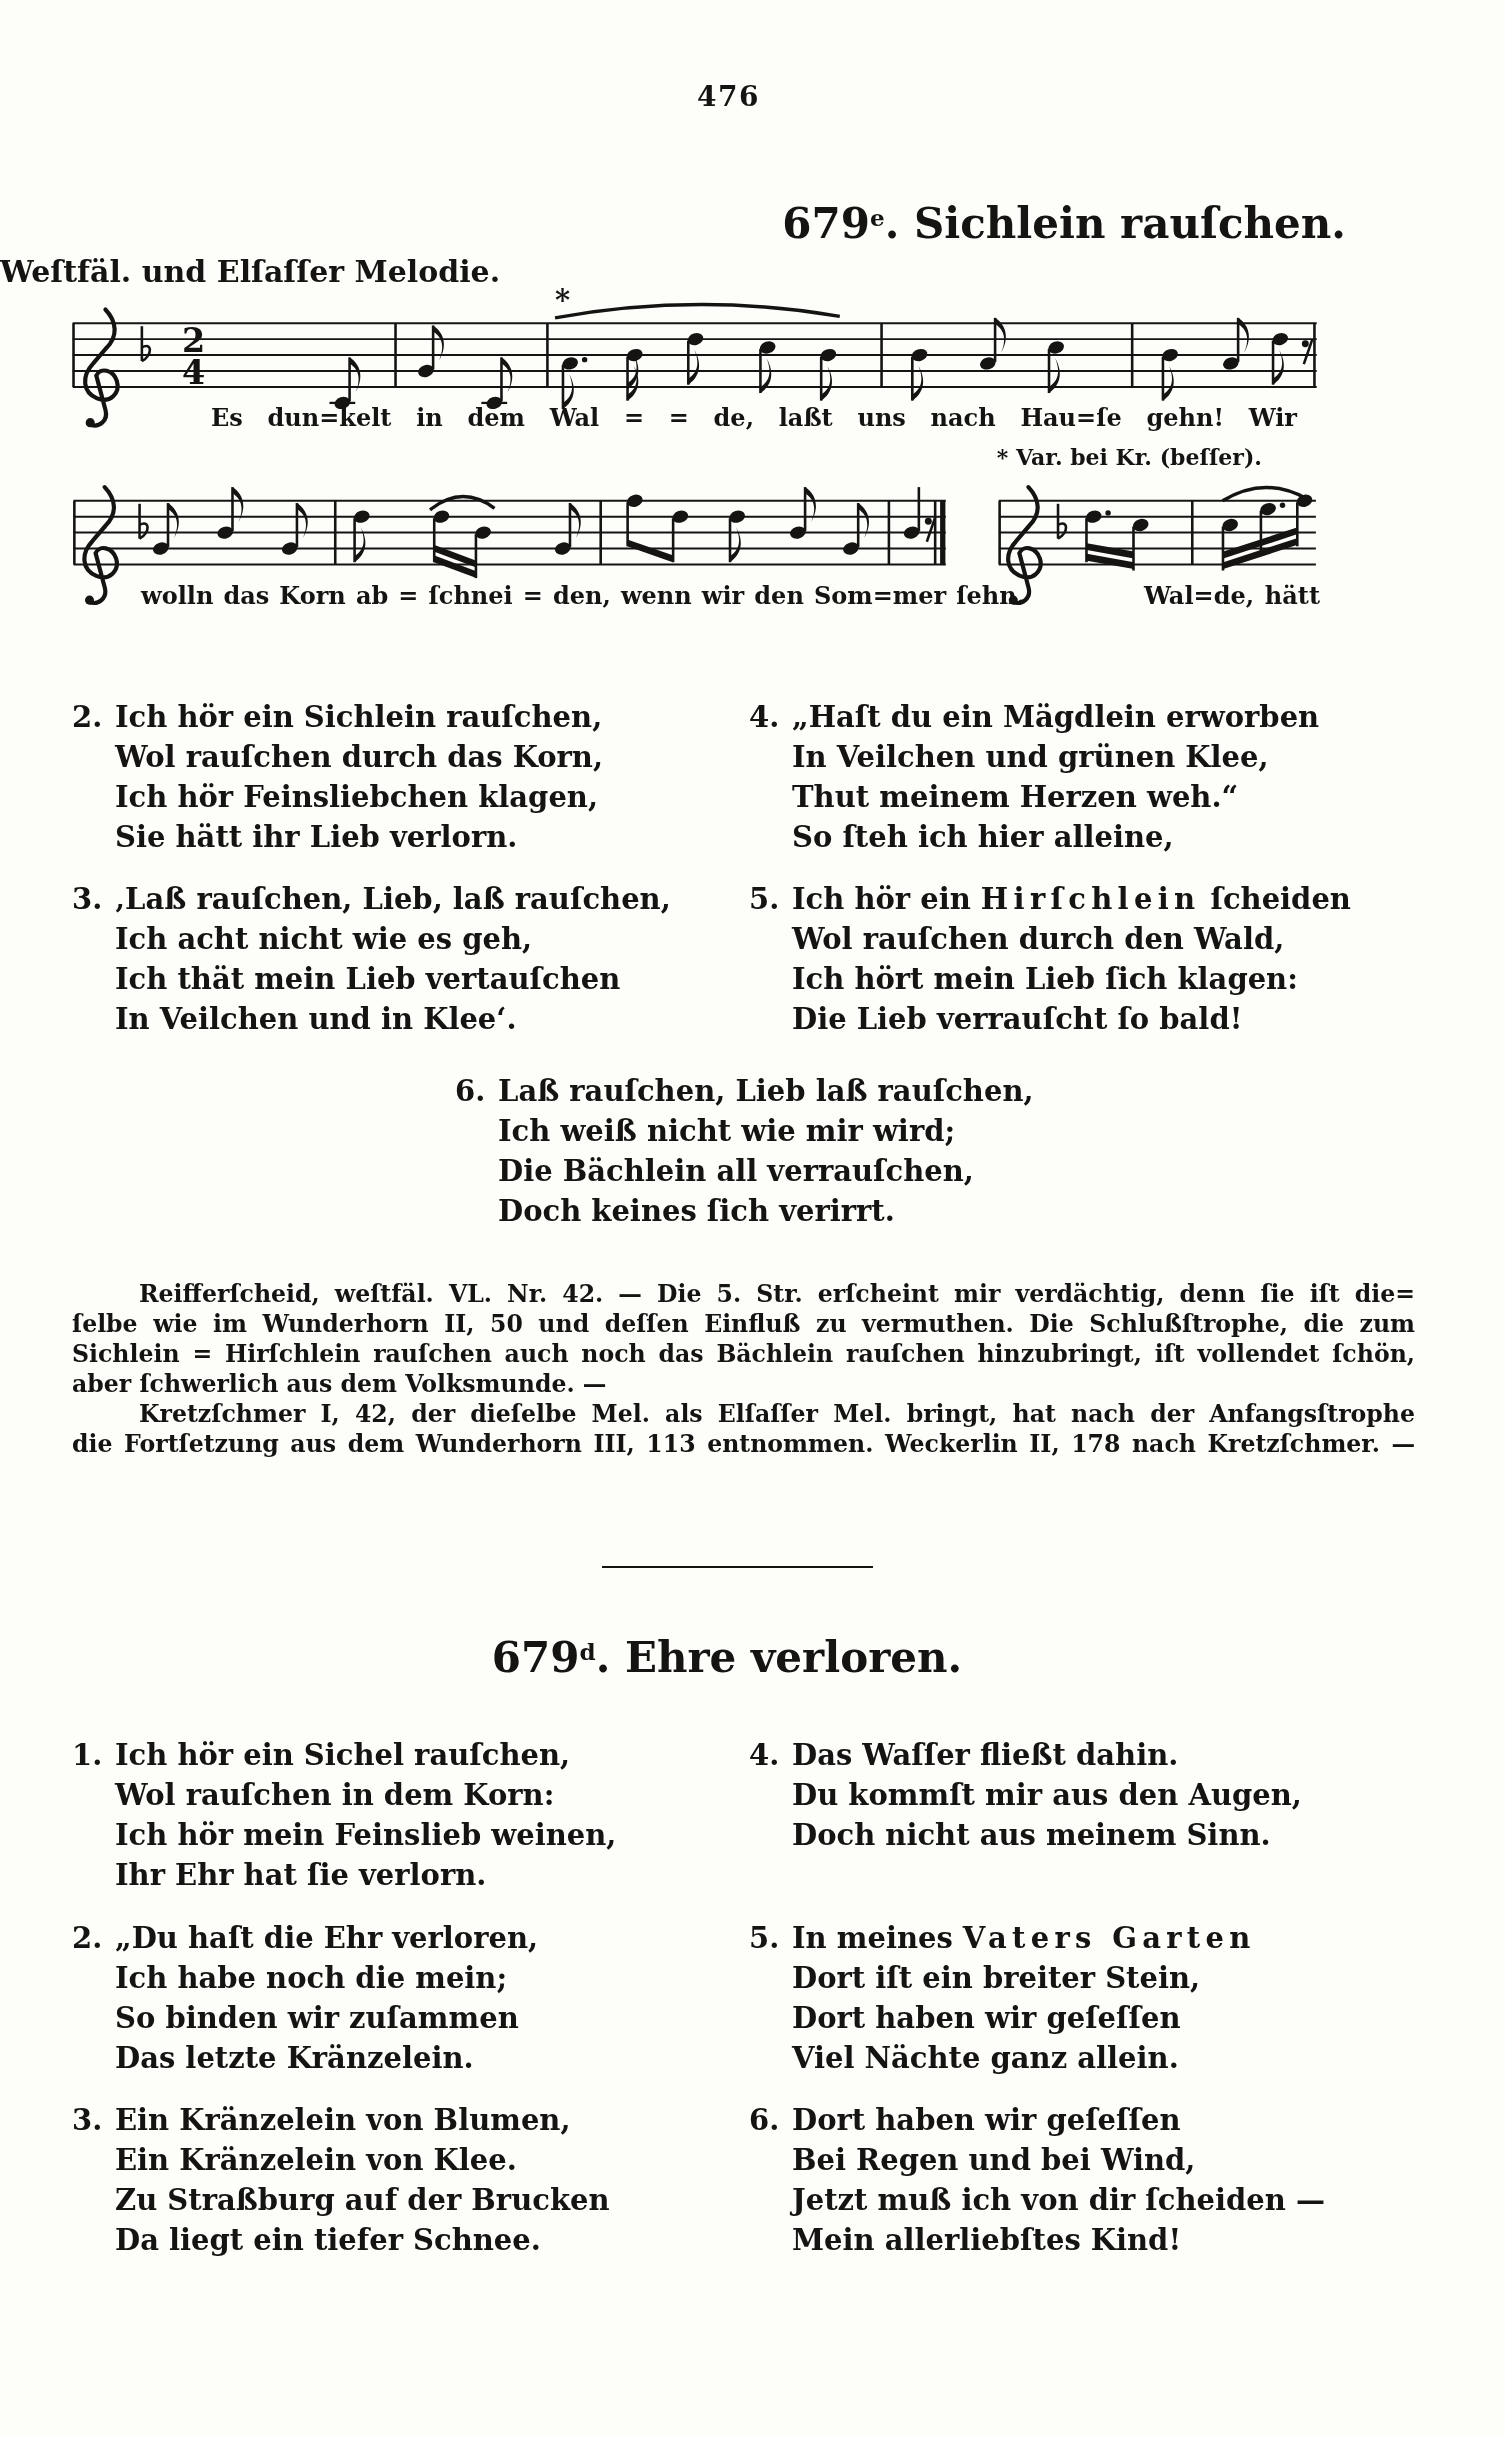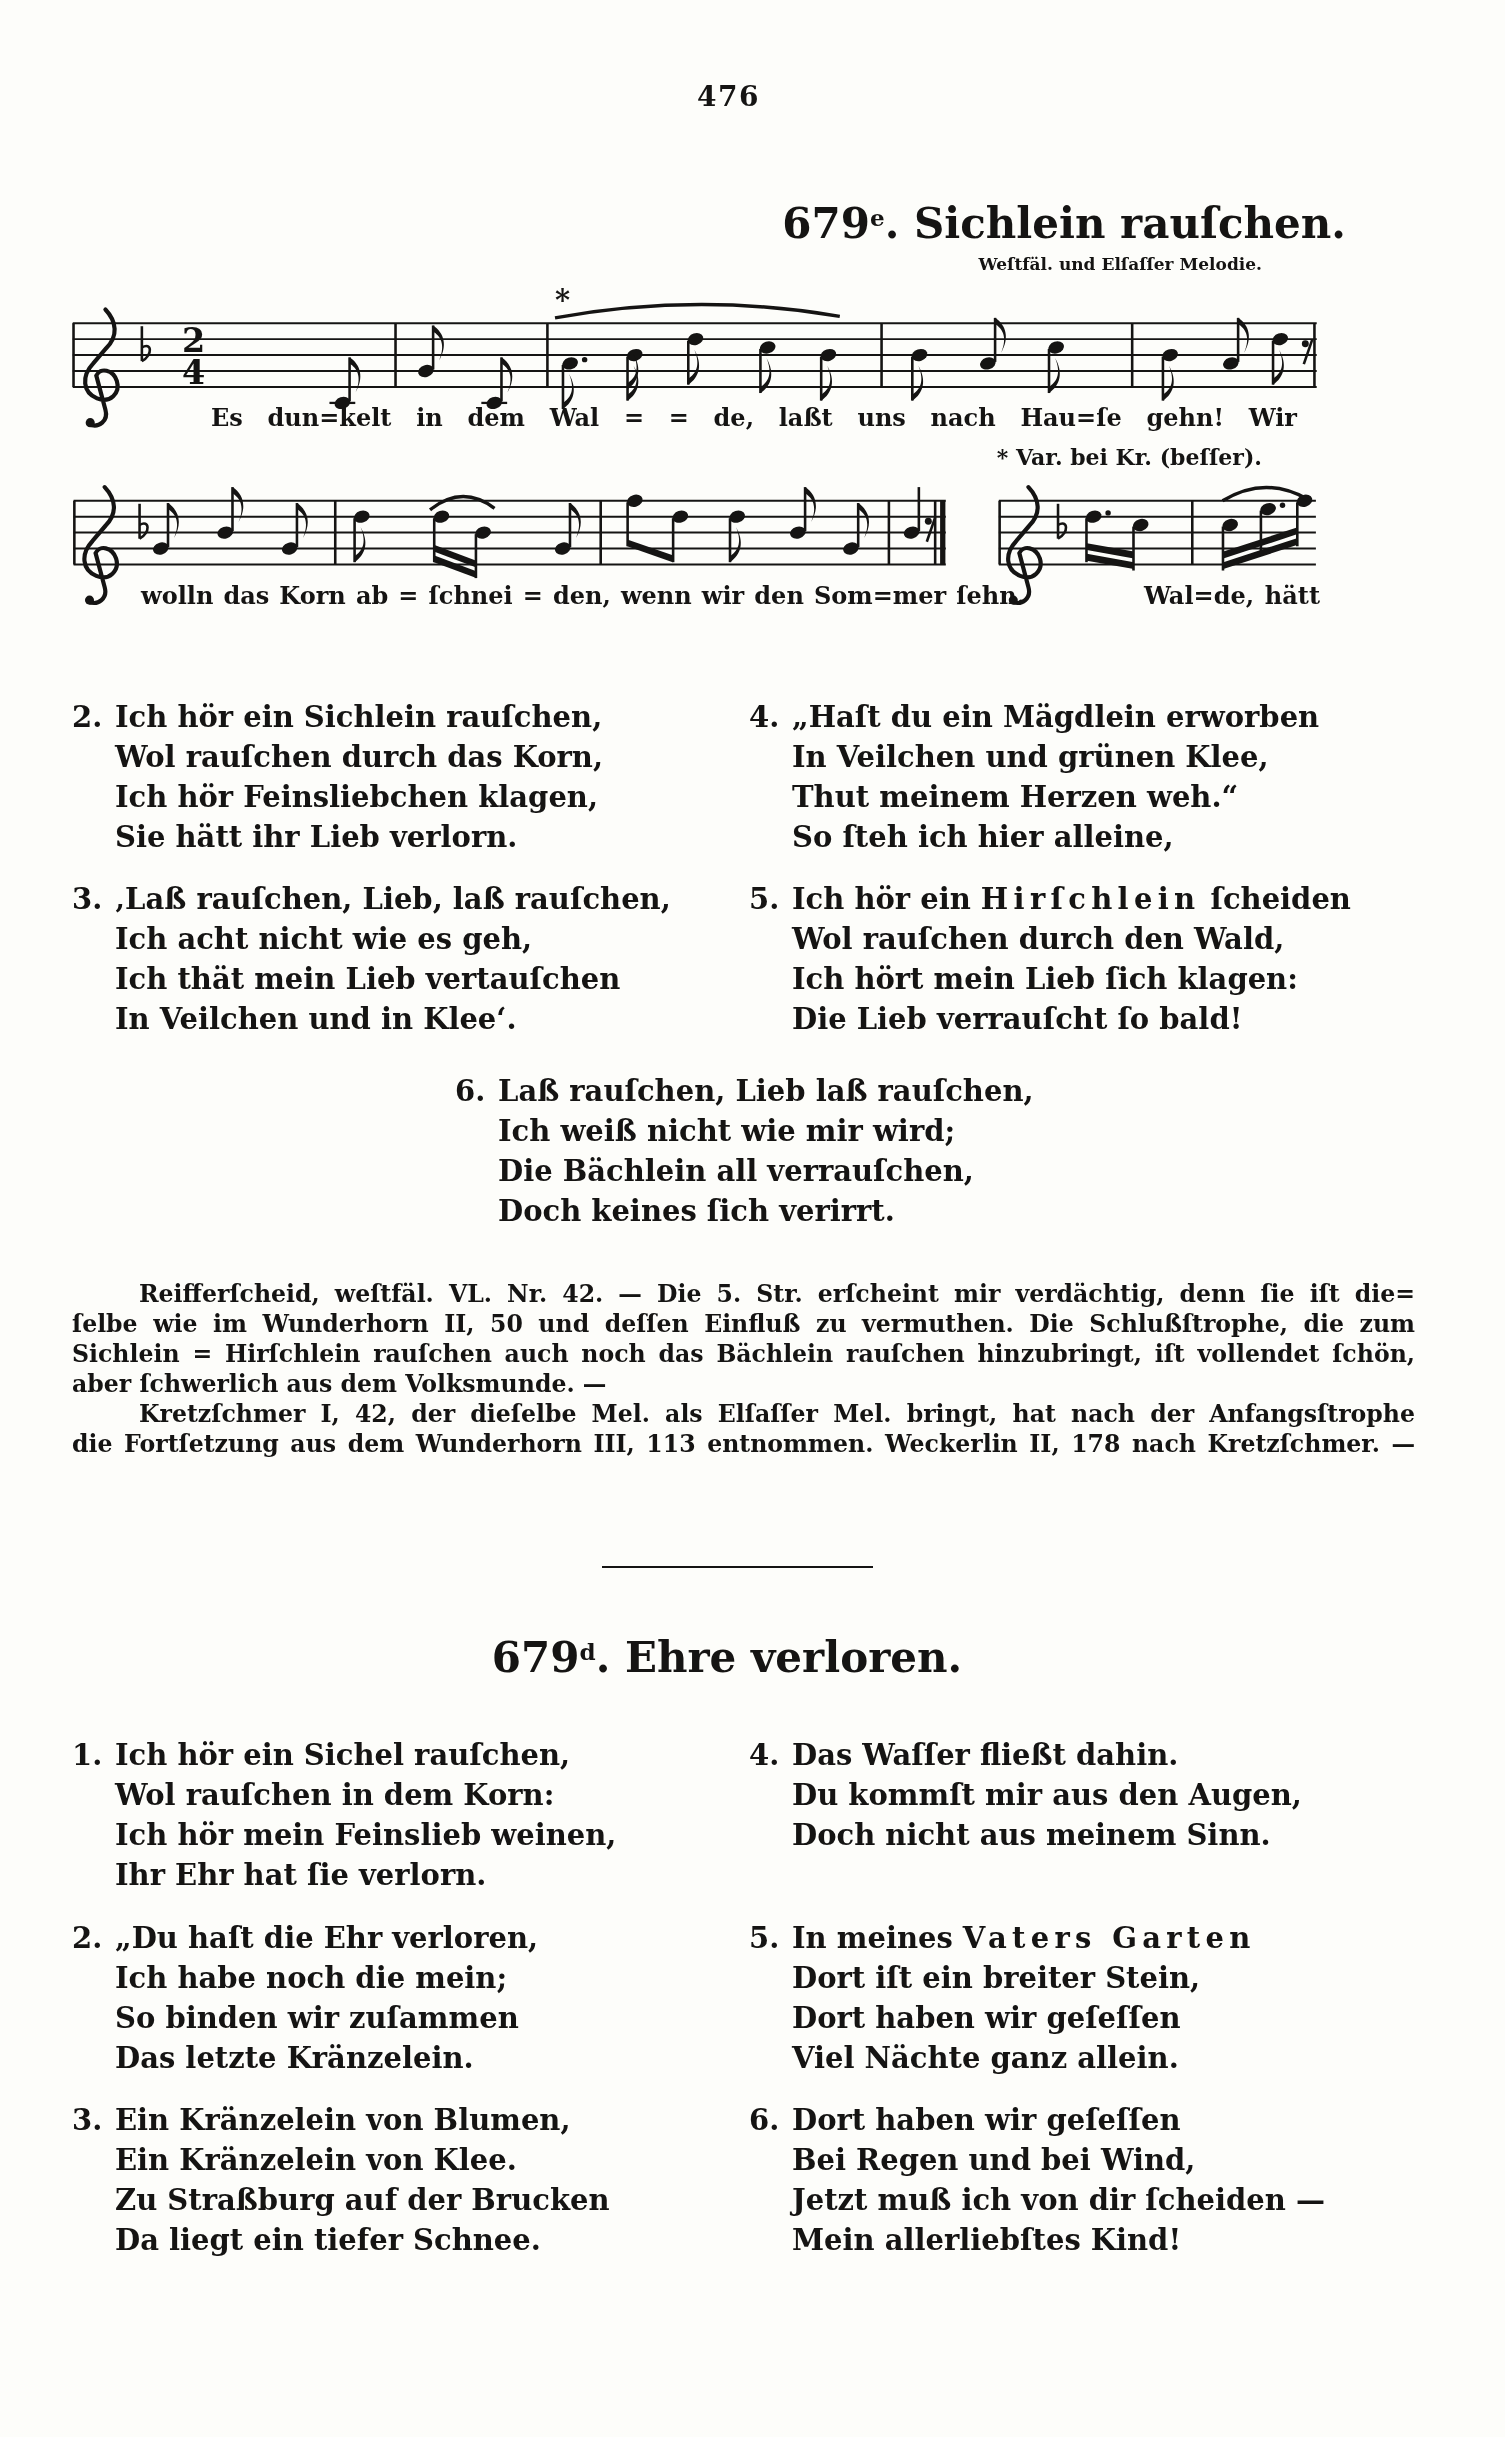--- a/index.html
+++ b/index.html
@@ -15,21 +15,21 @@
   .pagenum{
     position:absolute;top:36px;left:0;width:1457px;
     text-align:center;font-size:28px;letter-spacing:1.5px;margin-top:44px;
   }
   .title{position:absolute;font-size:42px;white-space:nowrap;}
   .t1{top:199px;left:0;width:1346px;text-align:right;}
   .t2{top:1633px;left:0;width:1454px;text-align:center;}
   .sup{font-size:0.55em;position:relative;top:-0.5em;}
   .attribution{
     position:absolute;top:254px;left:0;width:1262px;
-    text-align:right;font-size:17px;
+    text-align:left;font-size:30px;
   }
   svg.score{position:absolute;overflow:visible;}
   .lyric{
     position:absolute;font-size:24px;
     text-align:justify;text-align-last:justify;
   }
   .varnote{
     position:absolute;top:444px;left:955px;width:307px;
     text-align:right;font-size:22px;
   }

